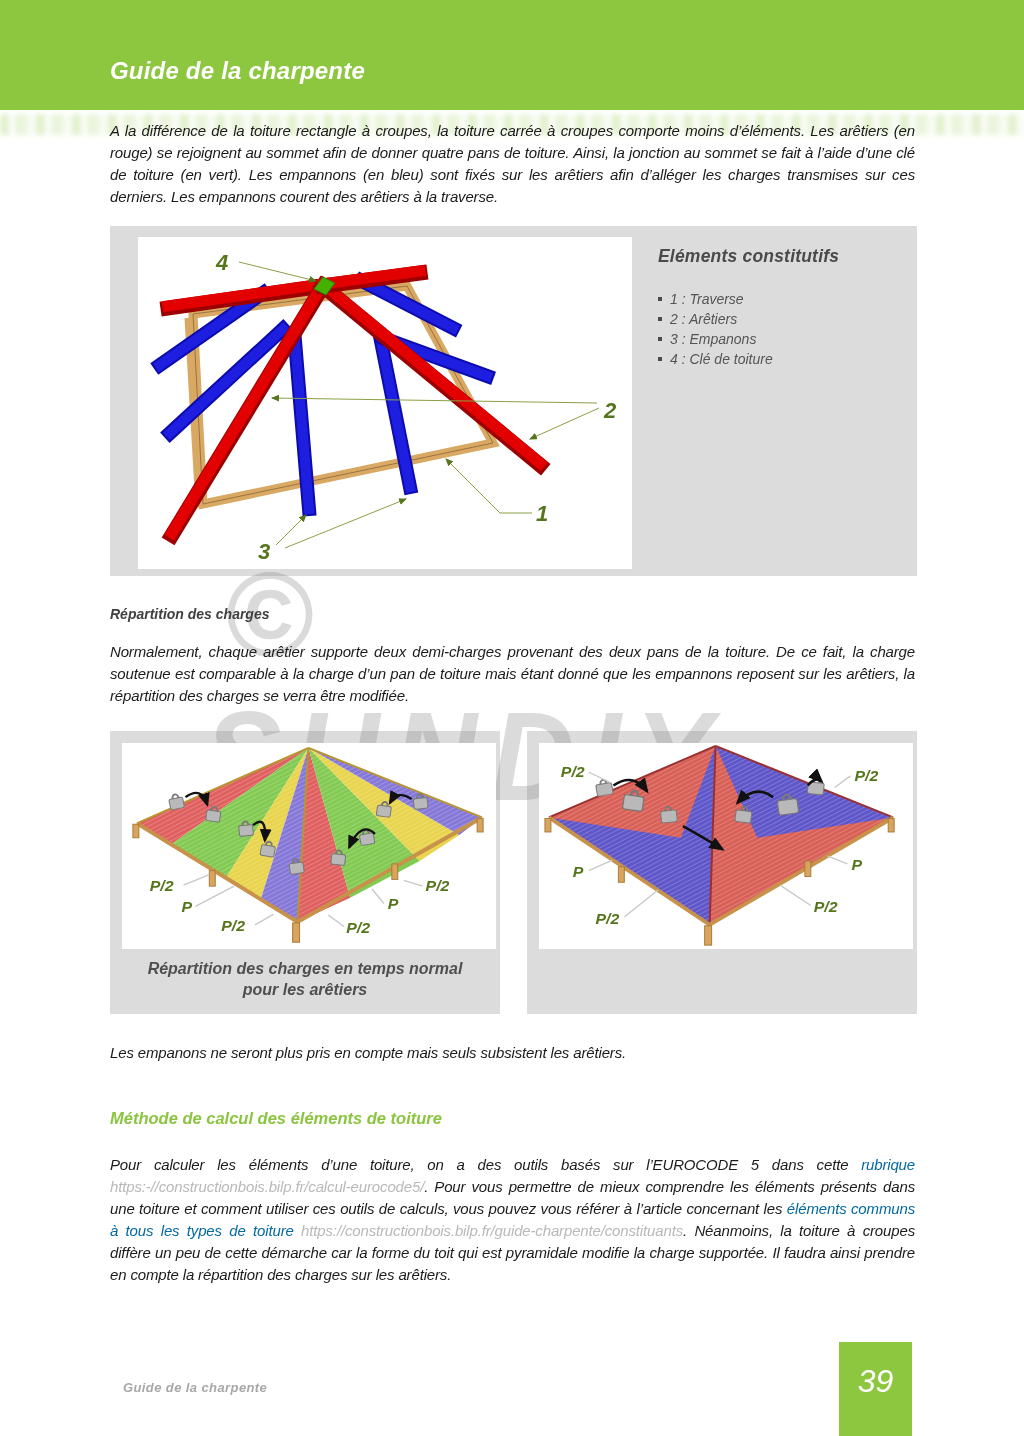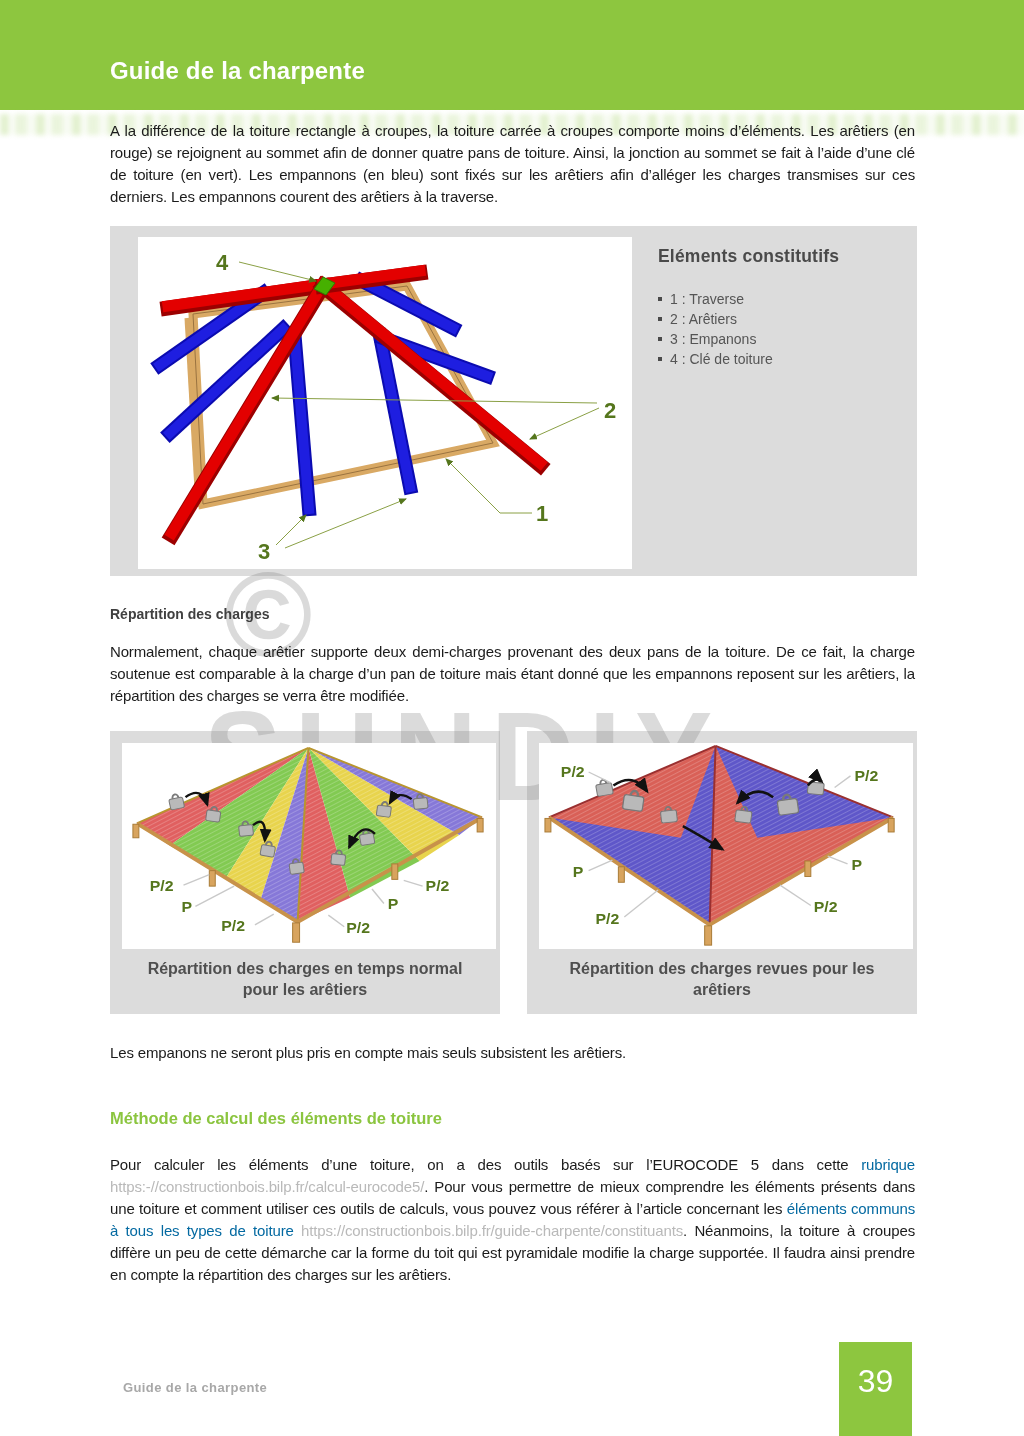--- a/index.html
+++ b/index.html
@@ -1,17 +1,17 @@
 <!DOCTYPE html>
 <html><head>
 <meta charset="utf-8">
 <style>
   html,body{margin:0;padding:0;background:#ffffff;}
   .page{position:relative;width:1024px;height:1436px;background:#ffffff;overflow:hidden;
-        font-family:"Liberation Sans",sans-serif;color:#1b1b1b;}
+        font-family:"Liberation Sans",sans-serif;color:#1b1b1b;font-style:italic;}
   
   .band{position:absolute;left:0;top:0;width:1024px;height:110px;background:#8dc63f;}
   .band h1{margin:0;padding:58px 0 0 110px;font-size:24px;line-height:26px;font-weight:bold;color:#ffffff;letter-spacing:.2px;}
   .ghost{position:absolute;left:0;top:114px;width:1024px;height:21px;opacity:.55;filter:blur(2.5px);
          background:repeating-linear-gradient(90deg,rgba(141,198,63,.45) 0 9px,rgba(141,198,63,.05) 9px 15px,rgba(141,198,63,.33) 15px 27px,rgba(141,198,63,.10) 27px 36px);}
   
   .content{position:absolute;left:0;top:110px;width:1024px;padding:0;}
   .inner{margin:0 109px 0 110px;}
   .lift{position:relative;z-index:2;}
   .article-row{display:flex;align-items:baseline;gap:13px;margin-top:28px;}
@@ -296,21 +296,20 @@
               <g font-size="16" font-weight="bold" fill="#55761d">
                 <text x="22" y="35">P/2</text>
                 <text x="318" y="39">P/2</text>
                 <text x="34" y="139">P</text>
                 <text x="315" y="131">P</text>
                 <text x="57" y="187">P/2</text>
                 <text x="277" y="175">P/2</text>
               </g>
             </svg>
           </div>
-          <figcaption>Répartition des charges revues pour les arêtiers</figcaption>
         </figure>
 
       </div>
 
       <p class="body note lift">Les empanons ne seront plus pris en compte mais seuls subsistent les arêtiers.</p>
 
       <h3 class="greenhead lift">Méthode de calcul des éléments de toiture</h3>
 
       <p class="body just p3 lift"><span>Pour calculer les éléments d’une toiture, on a des outils basés sur l’EUROCODE 5 dans cette </span><a class="olink">rubrique</a> <a class="glink">https:-//constructionbois.bilp.fr/calcul-eurocode5/</a><span>. Pour vous permettre de mieux comprendre les éléments présents dans une toiture et comment utiliser ces outils de calculs, vous pouvez vous référer à l’article concernant les </span><a class="olink">éléments communs à tous les types de toiture</a> <a class="glink">https://constructionbois.bilp.fr/guide-charpente/constituants</a><span>. Néanmoins, la toiture à croupes diffère un peu de cette démarche car la forme du toit qui est pyramidale modifie la charge supportée. Il faudra ainsi prendre en compte la répartition des charges sur les arêtiers.</span></p>
 

